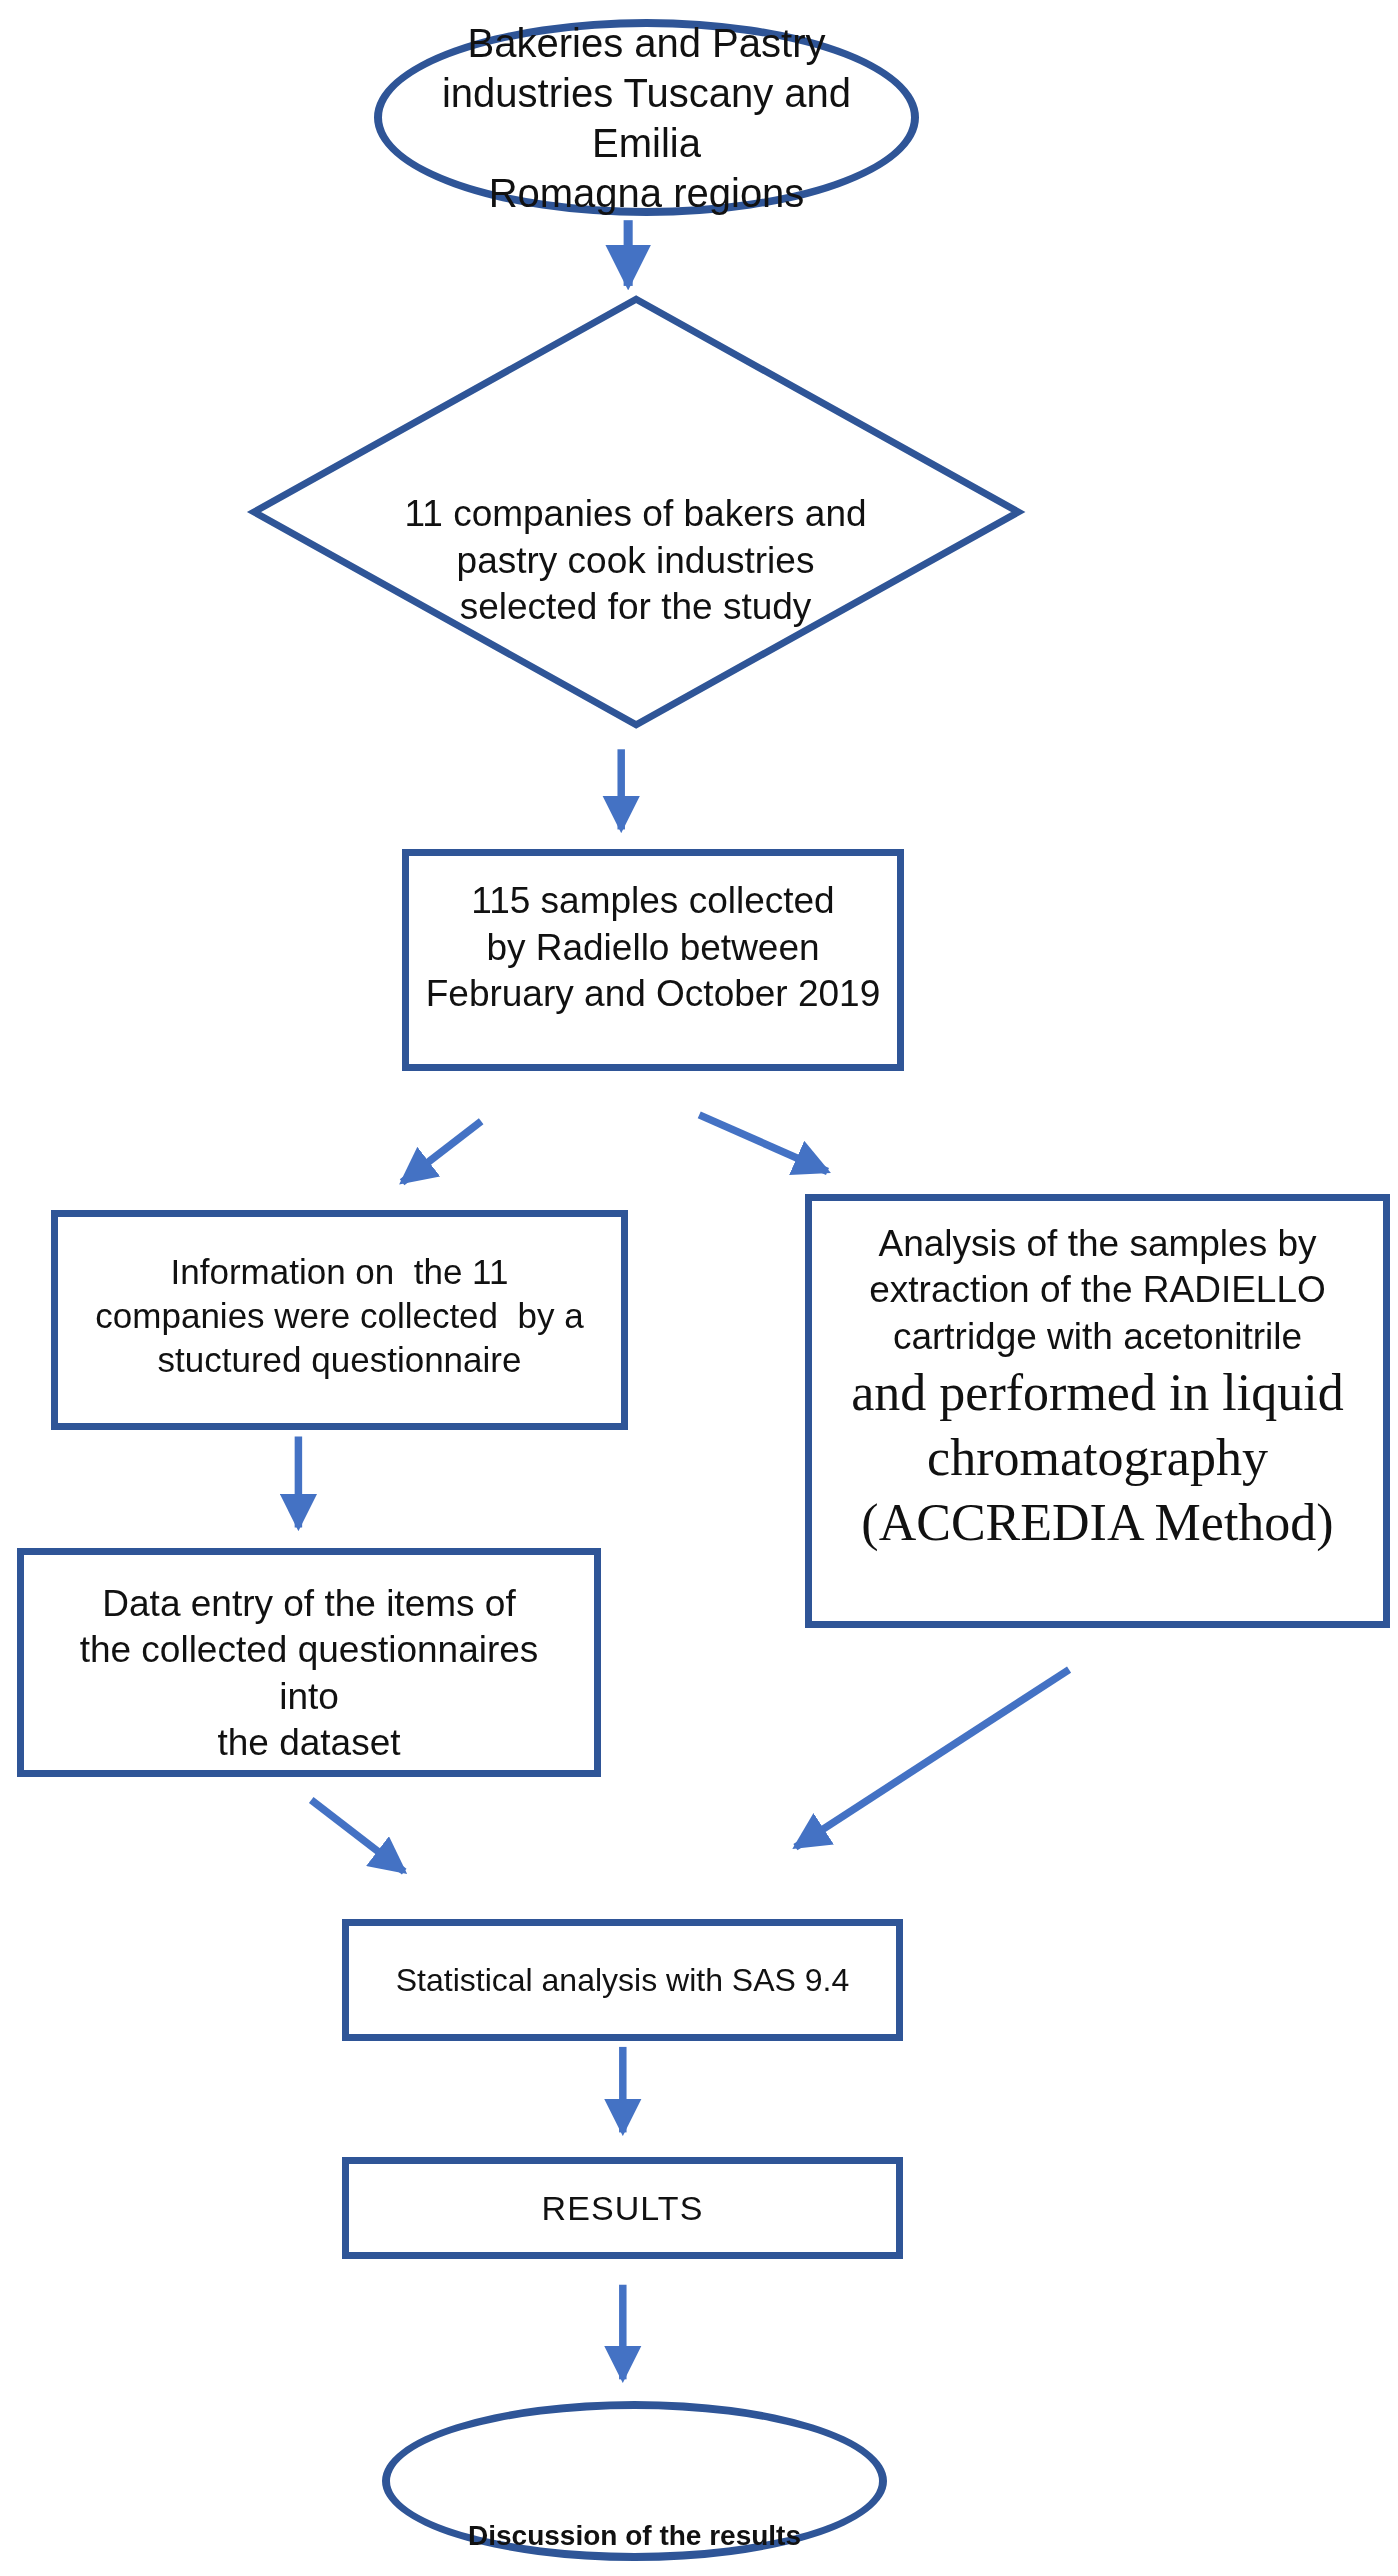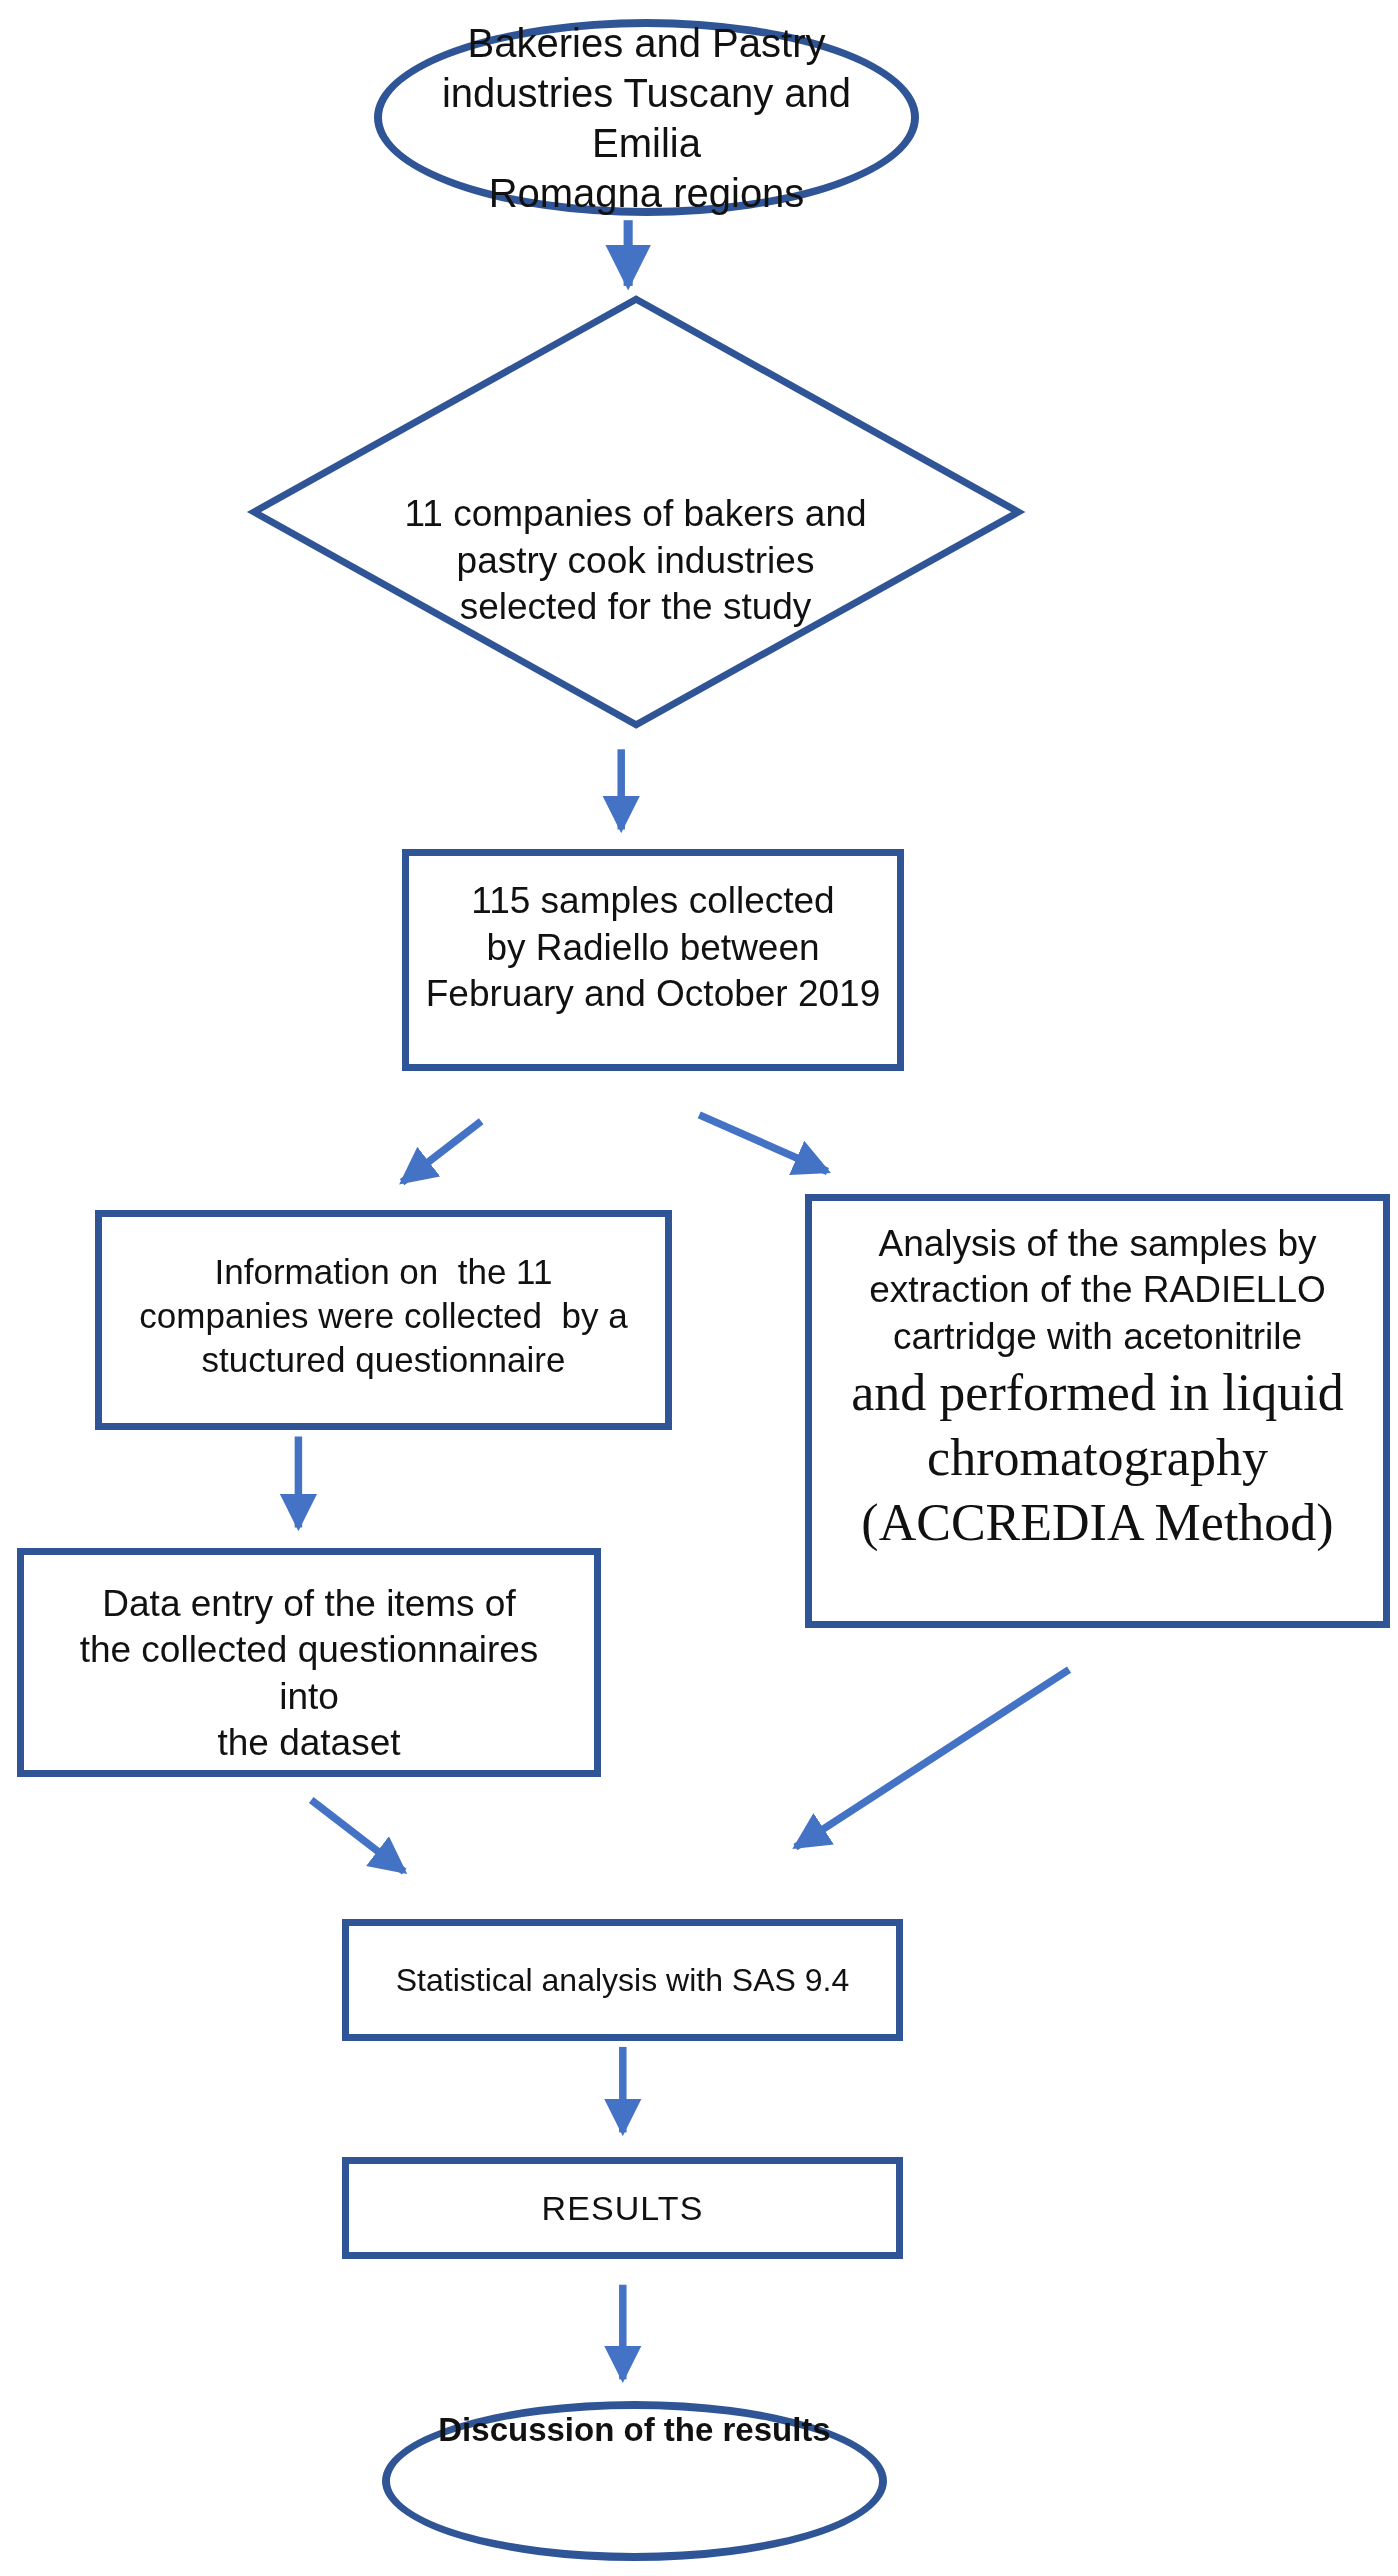--- a/index.html
+++ b/index.html
@@ -22,27 +22,27 @@
   svg.connectors line.thick{stroke-width:17;}
   svg.connectors polygon.diamond{fill:#ffffff;stroke:var(--shape-border);stroke-width:13;}
   .node{position:absolute;box-sizing:border-box;display:flex;flex-direction:column;align-items:center;}
   .txt{white-space:pre-wrap;text-align:center;line-height:1.25;}
   .ellipse{border:8px solid var(--shape-border);border-radius:50%;justify-content:center;background:#ffffff;}
   .rect{border:7px solid var(--shape-border);background:#ffffff;}
   
   .start{left:374px;top:19px;width:545px;height:197px;font-size:40px;}
   .decision-text{left:315px;top:395px;width:641px;height:235px;justify-content:flex-end;font-size:37px;}
   .samples{left:402px;top:849px;width:502px;height:222px;padding-top:22.4px;font-size:37px;}
-  .questionnaire{left:51px;top:1210px;width:577px;height:220px;padding-top:33px;font-size:35px;margin-left:44px;}
+  .questionnaire{left:51px;top:1210px;width:577px;height:220px;padding-top:33px;font-size:35px;}
   .analysis{left:805px;top:1194px;width:585px;height:434px;padding-top:20px;font-size:37px;}
   .analysis .serif{font-family:"Liberation Serif",serif;font-size:52px;}
   .dataentry{left:17px;top:1548px;width:584px;height:229px;padding-top:26px;font-size:37px;}
   .stat{left:342px;top:1919px;width:561px;height:122px;justify-content:center;font-size:32px;}
   .results{left:342px;top:2157px;width:561px;height:102px;justify-content:center;font-size:34px;letter-spacing:1.1px;}
-  .discussion{left:382px;top:2401px;width:505px;height:160px;font-size:33px;font-weight:bold;justify-content:flex-start;}
+  .discussion{left:382px;top:2401px;width:505px;height:160px;font-size:28px;font-weight:bold;justify-content:flex-end;}
 </style>
 </head>
 <body>
 
 <div class="canvas">
 
   <svg class="connectors" viewBox="0 0 2617 4820">
     <defs>
       <marker id="ah" viewBox="0 0 10 10" refX="9" refY="5" markerWidth="5" markerHeight="5" orient="auto-start-reverse">
         <path d="M0,0 L10,5 L0,10 Z" fill="#4472c4"></path>

